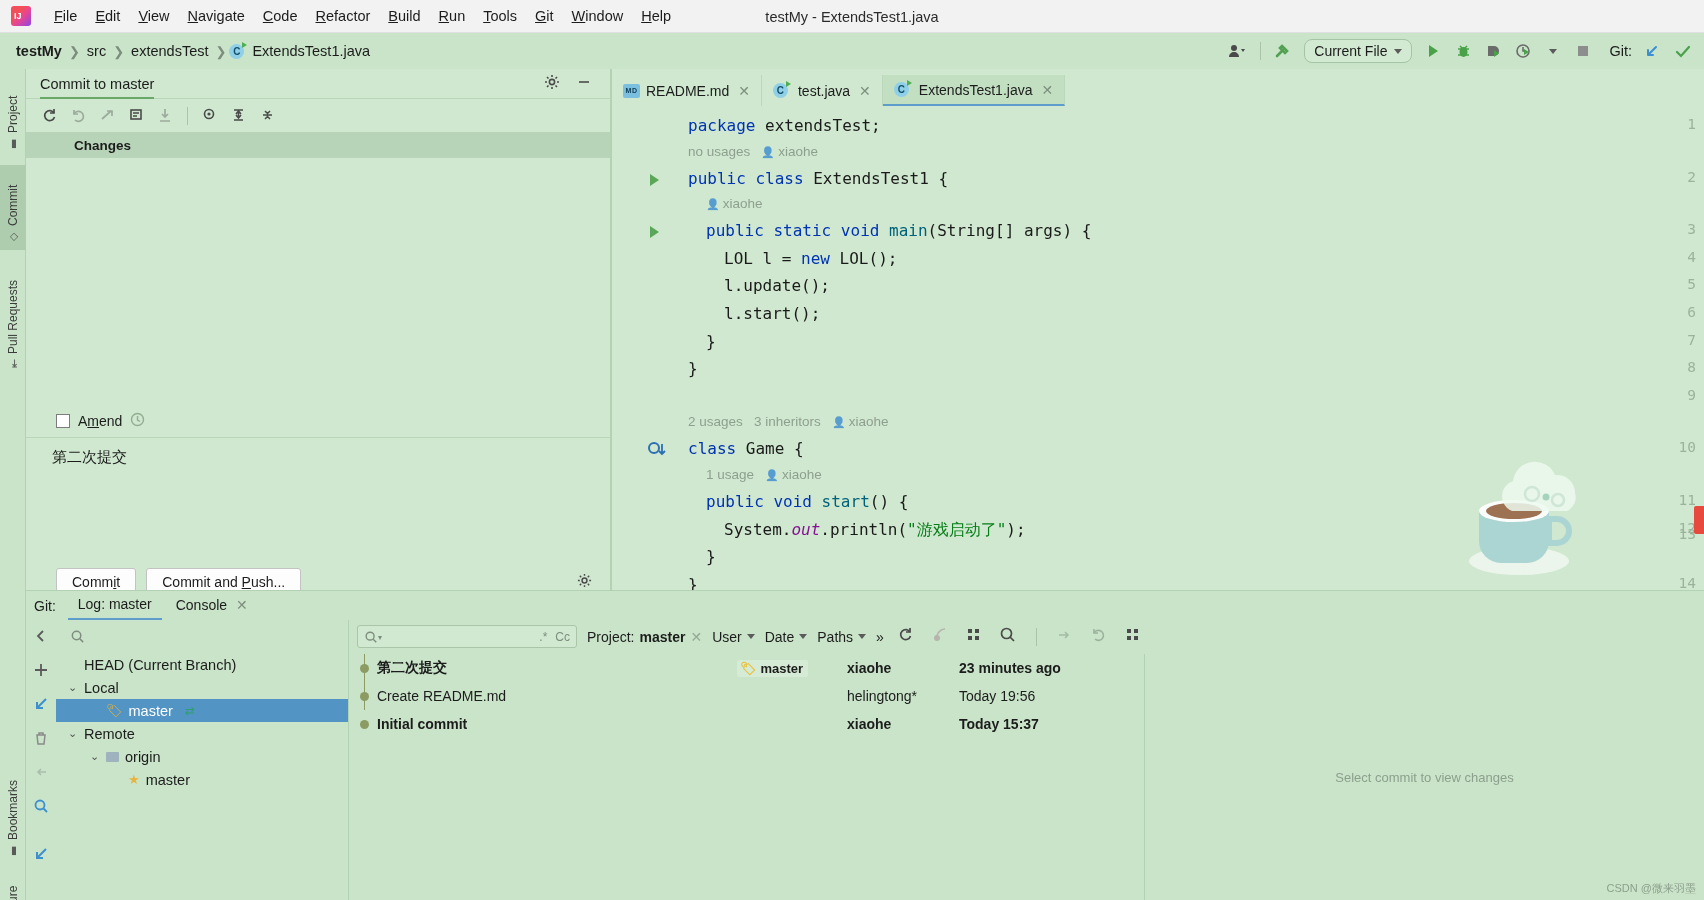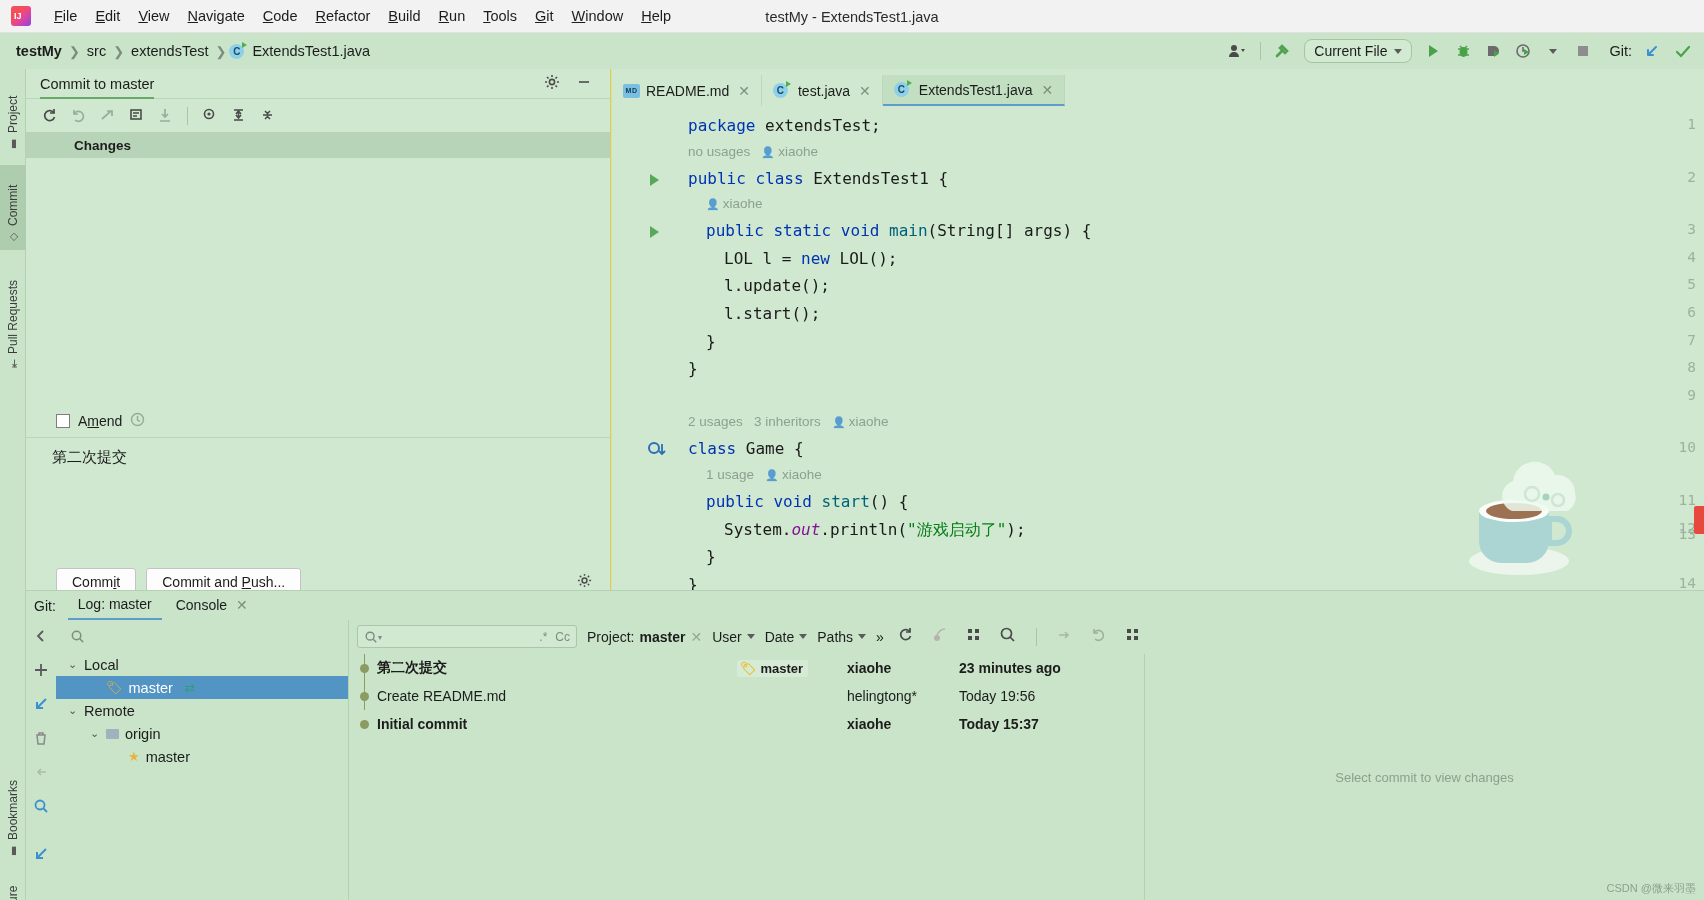--- a/index.html
+++ b/index.html
@@ -6,21 +6,21 @@
   html, body {
     margin: 0; padding: 0;
     width: 1704px; height: 900px;
     overflow: hidden;
     font-family: "Liberation Sans", sans-serif;
     background: #cfe6cf;
   }
   #app {
     position: relative;
     width: 1704px; height: 752px;
-    background: #fde047;
+    background: #f9a8d4;
   }
 
   
   .menubar {
     position: absolute; top: 0; left: 0; width: 1704px; height: 33px;
     background: #f2f2f2;
     display: flex; align-items: center;
     border-bottom: 1px solid #e0e0e0;
   }
   .ij-logo {
@@ -610,20 +610,24 @@
 
       <div class="git-branches">
         <div class="br-search">
           <svg width="15" height="15" viewBox="0 0 16 16">
               <circle cx="7" cy="7" r="4.5" stroke="#7e8e7e" stroke-width="1.6" fill="none"></circle>
               <path d="M10.5 10.5L14 14" stroke="#7e8e7e" stroke-width="1.6"></path>
             </svg>
         </div>
         <div class="br-tree" id="branch-tree">
             <div class="br-row" style="padding-left: 12px;">
+              <span class="chev"></span>
+              <span>HEAD (Current Branch)</span>
+            </div>
+            <div class="br-row" style="padding-left: 12px;">
               <span class="chev">⌄</span>
               <span>Local</span>
             </div>
             <div class="br-row sel" style="padding-left: 34px;">
               <span class="chev"></span>
               <span class="tagic">🏷</span>
               <span>master</span>
               <span style="color:#2f9e6e;font-size:12px;margin-left:6px;">⇄</span>
             </div>
             <div class="br-row" style="padding-left: 12px;">

